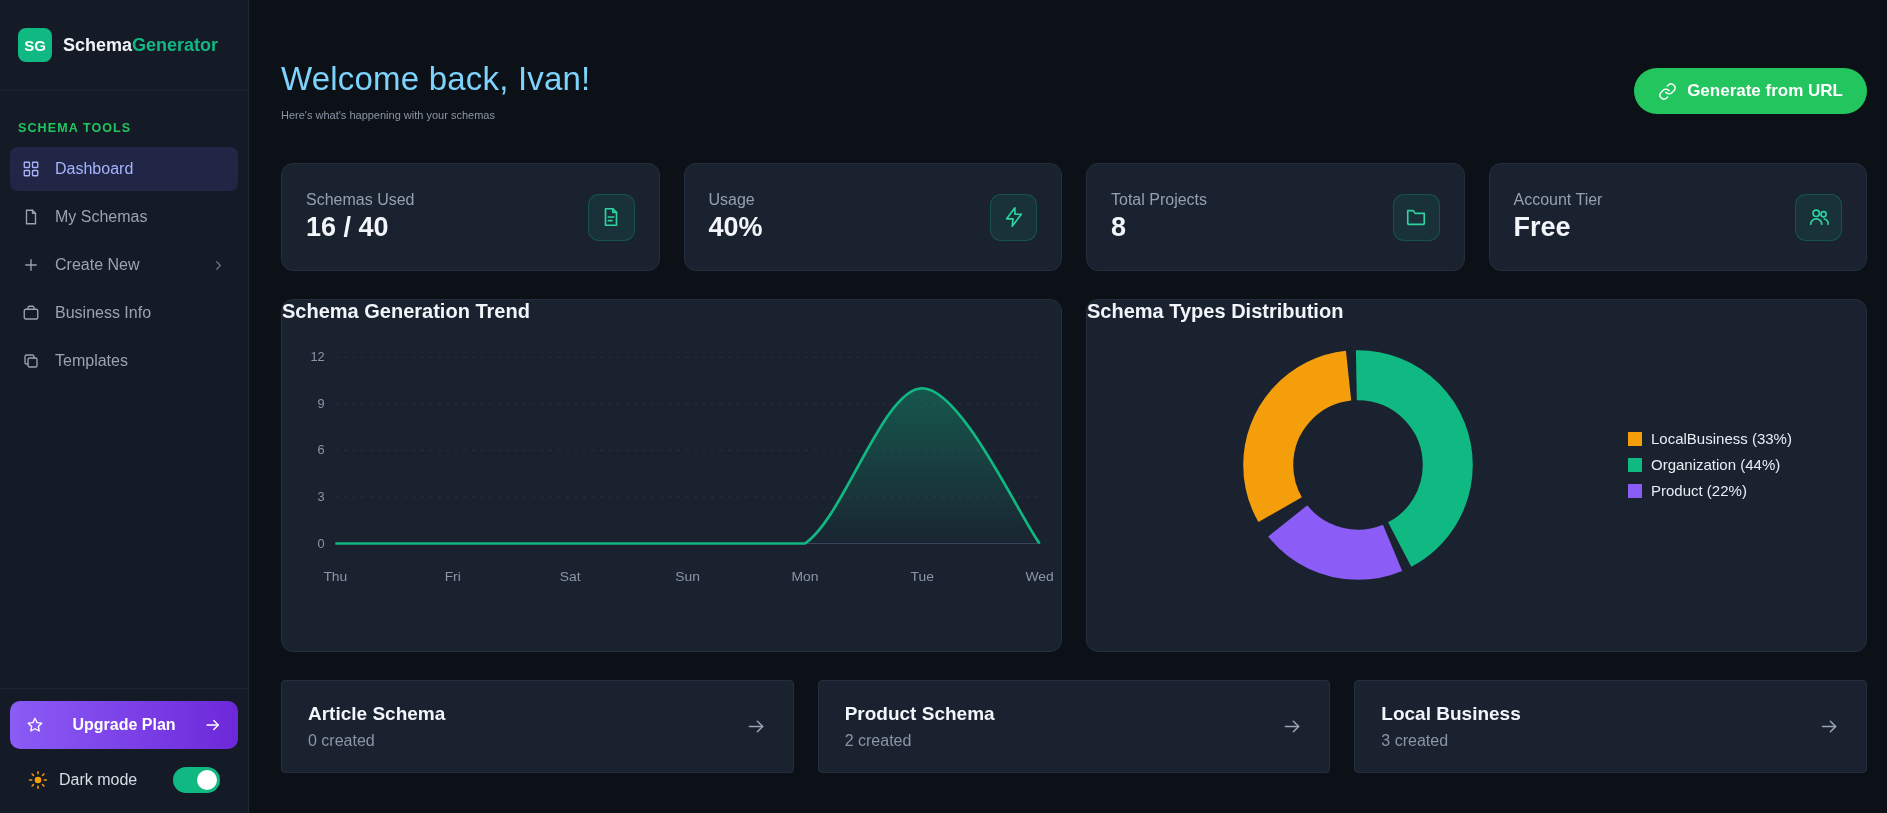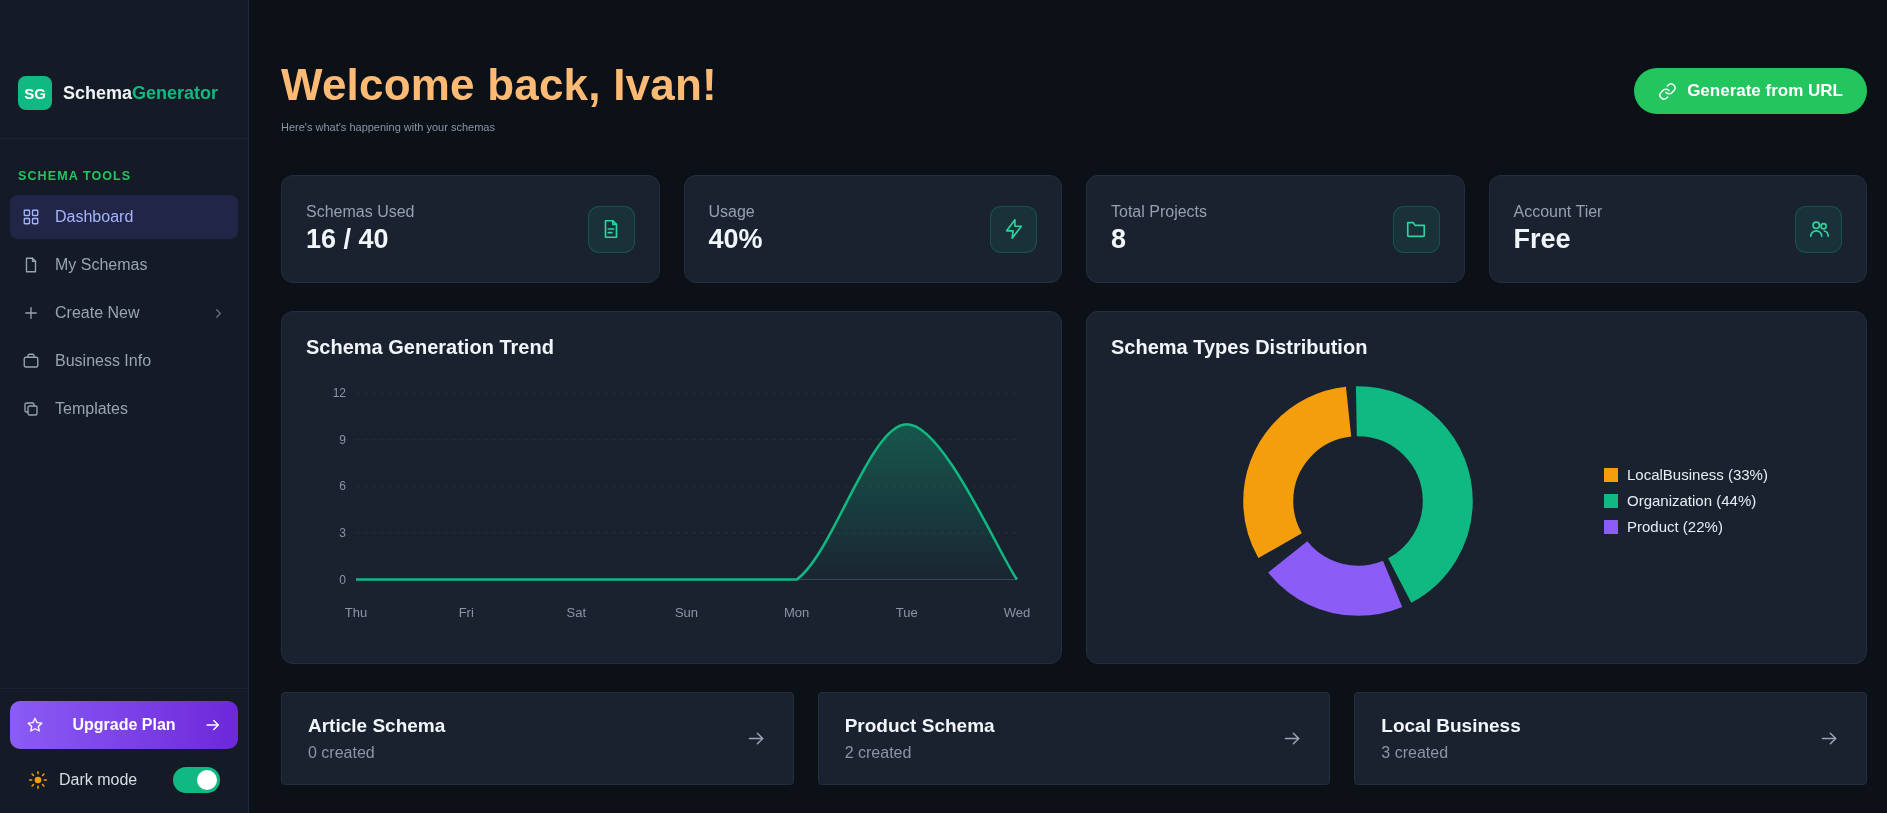--- a/index.html
+++ b/index.html
@@ -2,54 +2,54 @@
 <html><head>
 <meta charset="utf-8">
 <style>
   * { box-sizing: border-box; margin: 0; padding: 0; }
   html,body { background:#0c1117; }
   body { font-family:"Liberation Sans", sans-serif; color:#e6edf3; }
   .app { display:flex; width:1887px; height:813px; overflow:hidden; }
 
   
   .sidebar { width:249px; flex:0 0 249px; background:#151b26; border-right:1px solid #202836; display:flex; flex-direction:column; }
-  .logo-row { display:flex; align-items:center; gap:11px; padding:28px 18px; border-bottom:1px solid #1d2431;margin-top:48px; }
+  .logo-row { display:flex; align-items:center; gap:11px; padding:28px 18px; border-bottom:1px solid #1d2431; }
   .logo-badge { width:34px; height:34px; border-radius:8px; background:#10b981; color:#ffffff; font-weight:bold; font-size:15px; display:flex; align-items:center; justify-content:center; }
   .brand { font-size:18px; font-weight:bold; color:#f0f4f8; }
   .brand-accent { color:#10b981; }
   .section-label { margin:30px 18px 12px; font-size:12.5px; font-weight:700; letter-spacing:1.1px; color:#22c55e; }
   .nav { display:flex; flex-direction:column; gap:4px; padding:0 10px; }
   .nav-item { display:flex; align-items:center; gap:15px; height:44px; padding:0 12px; border-radius:8px; color:#98a3b3; font-size:16px; cursor:pointer; }
   .nav-item.active { background:rgba(99,102,241,0.16); color:#a5b4fc; }
   .nav-chevron { margin-left:auto; color:#6b7687; display:flex; }
   .sidebar-bottom { margin-top:auto; padding:12px 10px 0; border-top:1px solid #1d2431; }
   .upgrade-btn { display:flex; align-items:center; gap:10px; width:100%; height:48px; border:none; border-radius:10px;
     background:linear-gradient(90deg,#8b5cf6,#6d28d9); color:#fff; font-size:16px; font-weight:700; padding:0 16px; cursor:pointer; font-family:inherit; }
   .upgrade-label { flex:1; text-align:center; }
   .darkmode-row { display:flex; align-items:center; gap:11px; padding:18px 18px 20px; font-size:16px; color:#d7dee8; }
   .sun { color:#f59e0b; display:flex; }
   .toggle { margin-left:auto; width:47px; height:26px; border-radius:13px; background:#10b981; position:relative; cursor:pointer; }
   .toggle-knob { position:absolute; top:3px; right:3px; width:20px; height:20px; border-radius:50%; background:#fff; }
 
   
   .main { flex:1; padding:60px 20px 0 32px; overflow:hidden; }
   .header-row { display:flex; align-items:flex-start; justify-content:space-between; }
-  .page-title { font-size:44px; font-weight:bold; letter-spacing:.2px; color:#fdba74; }
+  .page-title { font-size:33px; font-weight:normal; letter-spacing:.2px; color:#7dd3fc; }
   .page-subtitle { margin-top:11px; font-size:11px; color:#8b95a5; }
   .generate-btn { display:flex; align-items:center; gap:10px; background:#22c55e; color:#fff; border:none; border-radius:24px;
     height:46px; padding:12px 24px; font-size:17px; font-weight:700; cursor:pointer; font-family:Liberation Sans, sans-serif; margin-top:8px; }
 
   .stats-grid { display:grid; grid-template-columns:repeat(4,1fr); gap:24px; margin-top:42px; }
   .stat-card { background:#1a2230; border:1px solid #242e3e; border-radius:12px; padding:20px 24px; display:flex; justify-content:space-between; align-items:center; height:108px; }
   .stat-label { font-size:16px; color:#94a0b0; }
   .stat-value { font-size:27px; font-weight:bold; margin-top:3px; color:#f2f6fa; }
   .stat-icon-tile { width:47px; height:47px; border-radius:11px; background:rgba(16,185,129,0.10); border:1px solid rgba(16,185,129,0.25); color:#2dd4a0; display:flex; align-items:center; justify-content:center; }
 
   .charts-grid { display:grid; grid-template-columns:1fr 1fr; gap:24px; margin-top:28px; }
-  .chart-card { background:#1a2230; border:1px solid #242e3e; border-radius:12px; padding:24px; height:353px; }
+  .chart-card { background:#1a2230; border:1px solid #242e3e; border-radius:12px; height:353px; }
   .chart-title { font-size:20px; font-weight:700; color:#f2f6fa; }
   #trend-svg { width:100%; height:262px; margin-top:14px; display:block; }
   .donut-wrap { display:flex; align-items:center; height:275px; margin-top:4px; }
   .donut-area { flex:1; display:flex; justify-content:center; }
   #donut-svg { width:250px; height:250px; }
   .legend { width:238px; display:flex; flex-direction:column; gap:9px; }
   .legend-row { display:flex; align-items:center; gap:9px; }
   .legend-swatch { width:14px; height:14px; display:inline-block; flex:0 0 auto; }
   .legend-label { font-size:15px; color:#e6edf3; }
 

